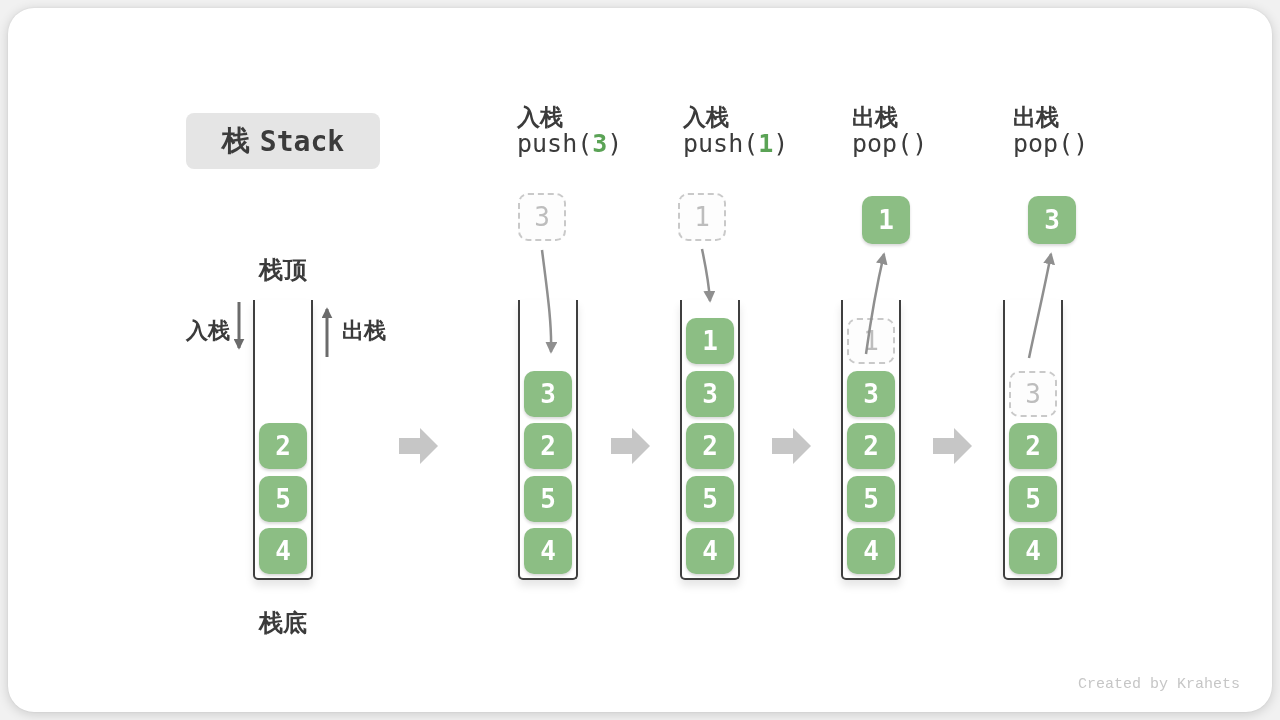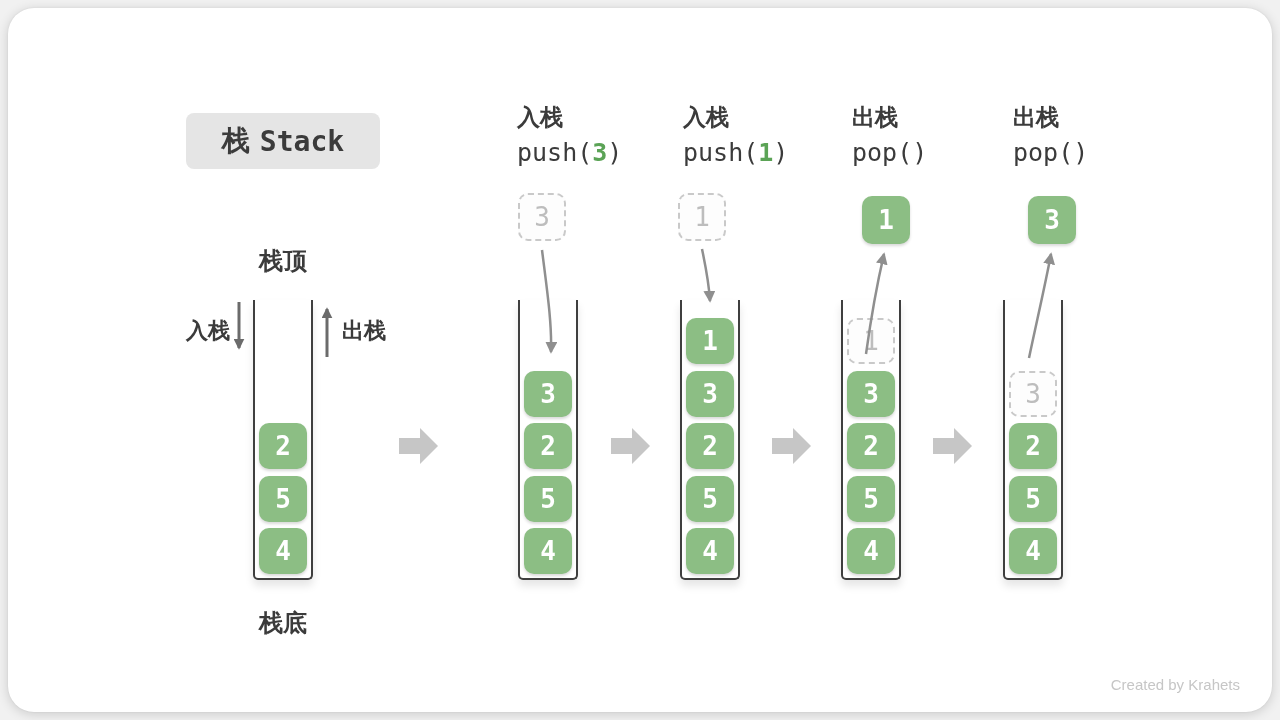--- a/index.html
+++ b/index.html
@@ -20,21 +20,21 @@
     background:var(--title-bg,#e5e5e5);border-radius:8px;
     display:flex;align-items:center;justify-content:center;gap:10px;
     color:var(--text-dark,#3b3b3b);
   }
   .title-zh{font-size:28px;font-weight:700;}
   .title-en{font-family:"DejaVu Sans Mono",monospace;font-size:28px;font-weight:700;}
 
   .op{position:absolute;top:104px;color:var(--text-dark,#3b3b3b);}
   .op-1{left:517px}.op-2{left:683px}.op-3{left:852px}.op-4{left:1013px}
   .op-name{font-size:23px;font-weight:700;line-height:1.15;}
-  .op-code{margin-top:9px;font-family:"DejaVu Sans Mono",monospace;font-size:25px;line-height:1.1;}
+  .op-code{font-family:"DejaVu Sans Mono",monospace;font-size:25px;line-height:1.1;}
   .gnum{color:var(--code-green,#5ba356);font-weight:700;}
 
   .side-label{position:absolute;font-size:22px;font-weight:700;color:var(--text-dark,#3b3b3b);}
   .cap-label{position:absolute;width:100px;text-align:center;font-size:24px;font-weight:700;color:var(--text-dark,#3b3b3b);}
 
   .tube{
     position:absolute;width:60px;height:280px;box-sizing:border-box;
     border:2px solid var(--tube-border,#3f3f3f);border-top:none;
     border-radius:0 0 5px 5px;background:#fff;
     box-shadow:0 6px 9px rgba(0,0,0,.10);
@@ -45,21 +45,21 @@
     font-family:"DejaVu Sans Mono",monospace;font-size:26px;font-weight:700;
   }
   .cell.solid{background:var(--box-green,#8cbe84);color:#fff;box-shadow:0 2px 3px rgba(0,0,0,.15);}
   .cell.ghost{border:2px dashed var(--ghost-border,#c9c9c9);color:var(--ghost-text,#bdbdbd);background:#fdfdfd;font-weight:400;}
   .cell.float{height:48px;}
 
   #arrow-layer{position:absolute;left:0;top:0;pointer-events:none;}
 
   .watermark{
     position:absolute;left:1076px;top:676px;width:164px;text-align:right;
-    font-family:Liberation Sans, sans-serif;font-size:15px;
+    font-family:Liberation Mono, monospace;font-size:15px;
     color:var(--watermark,#c6c6c6);
   }
 </style>
 </head>
 <body>
 
 <div id="stage">
   <div class="card"></div>
 
   <div class="title-box">
@@ -77,21 +77,21 @@
   </div>
   <div class="op op-3">
     <div class="op-name">出栈</div>
     <div class="op-code"><span>pop()</span><span class="gnum"></span><span></span></div>
   </div>
   <div class="op op-4">
     <div class="op-name">出栈</div>
     <div class="op-code"><span>pop()</span><span class="gnum"></span><span></span></div>
   </div>
 
-  <div class="cap-label" style="left:233px;top:245px;">栈顶</div>
+  <div class="cap-label" style="left:233px;top:254px;">栈顶</div>
   <div class="cap-label" style="left:233px;top:607px;">栈底</div>
   <div class="side-label" style="left:186px;top:316px;">入栈</div>
   <div class="side-label" style="left:342px;top:316px;">出栈</div>
 
   <div id="stacks-layer">
       <div class="tube" style="left: 253px; top: 300px;"></div>
       <div class="cell solid" style="left: 259px; top: 423px;">2</div>
       <div class="cell solid" style="left: 259px; top: 475.5px;">5</div>
       <div class="cell solid" style="left: 259px; top: 528px;">4</div>
       <div class="tube" style="left: 518px; top: 300px;"></div>

